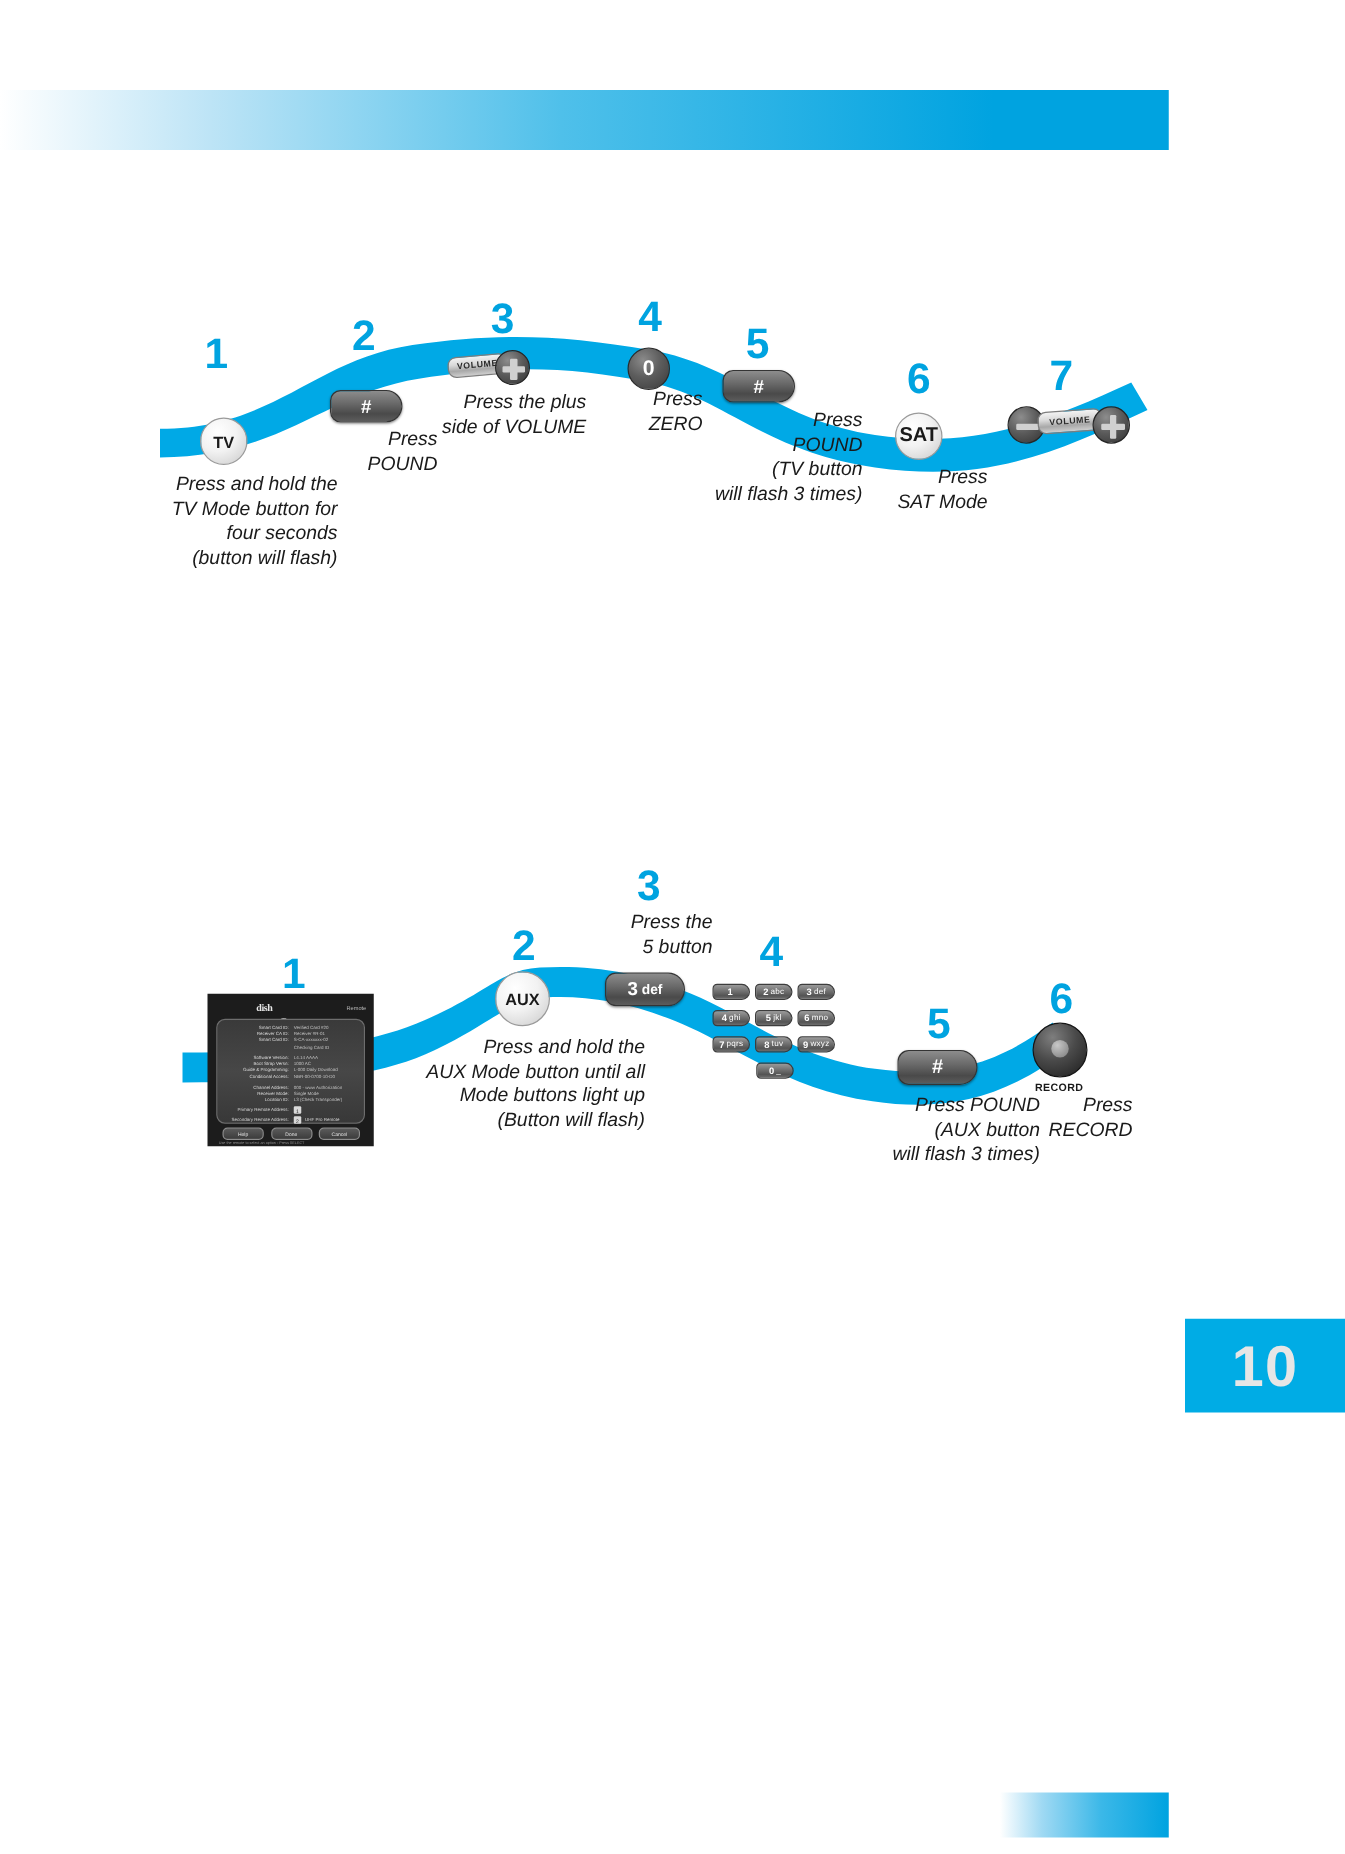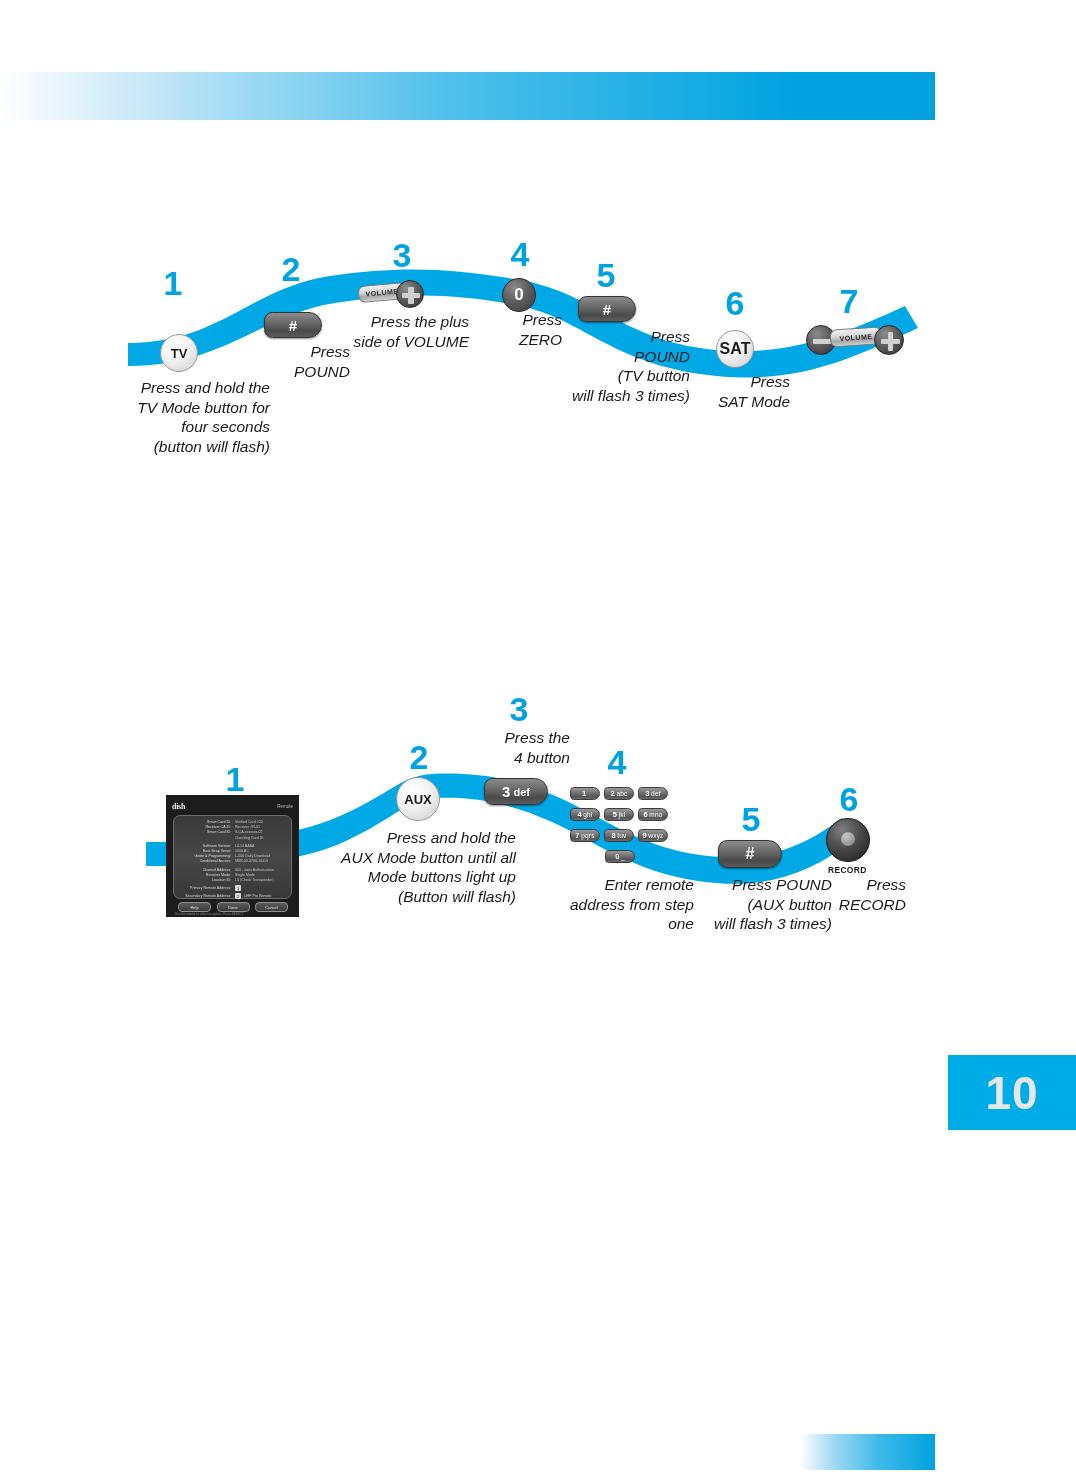--- a/index.html
+++ b/index.html
@@ -232,20 +232,21 @@
     height: 13px;
     display: flex;
     align-items: center;
   }
   .si-logo {
     font-size: 8px;
     font-weight: bold;
     color: #e8e8e8;
     font-family: "Liberation Serif", serif;
     letter-spacing: -.3px;
+    margin-left: 33px;
   }
   .si-title {
     font-size: 13px;
     color: #e0e0e0;
     margin-left: 5px;
     font-family: Liberation Serif, serif;
     margin-top: 40px;
   }
   .si-corner {
     margin-left: auto;
@@ -481,21 +482,21 @@
   <div class="btn-round light" style="left:396px; top:87px; width:44px; height:44px; font-size:13px;">
     <span>AUX</span>
   </div>
   <div class="caption" style="left:318px; top:138px; width:198px;">Press and hold the
 AUX Mode button until all
 Mode buttons light up
 (Button will flash)</div>
 
   <div class="step-num" style="left:502px; top:2px;">3</div>
   <div class="caption" style="left:466px; top:38px; width:104px;">Press the
-4 button</div>
+5 button</div>
   <div class="btn-pill" style="left:484px; top:88px; width:64px; height:27px;">
     <span style="font-size:15px; font-weight:bold; margin-right:3px;">3</span>
     <span style="font-size:11px;">def</span>
   </div>
 
   <div class="step-num" style="left:600px; top:55px;">4</div>
   <div class="keypad" style="left:570px; top:97px;">
     <div class="key">
       <span class="kdigit">1</span>
         <span></span>
@@ -532,23 +533,20 @@
       <span class="kdigit">9</span>
         <span>wxyz</span>
     </div>
   </div>
   <div class="key-zero-wrap" style="left:570px; top:160px;">
     <div class="key key-zero">
       <span class="kdigit">0</span>
         <span>_</span>
     </div>
   </div>
-  <div class="caption" style="left:548px; top:185px; width:146px;">Enter remote
-address from step
-one</div>
 
   <div class="step-num" style="left:734px; top:112px;">5</div>
   <div class="btn-pill" style="left:718px; top:150px; width:64px; height:28px; font-size:16px;">
     <span>#</span>
   </div>
   <div class="caption" style="left:680px; top:185px; width:152px;">Press POUND
 (AUX button
 will flash 3 times)</div>
 
   <div class="step-num" style="left:832px; top:92px;">6</div>

